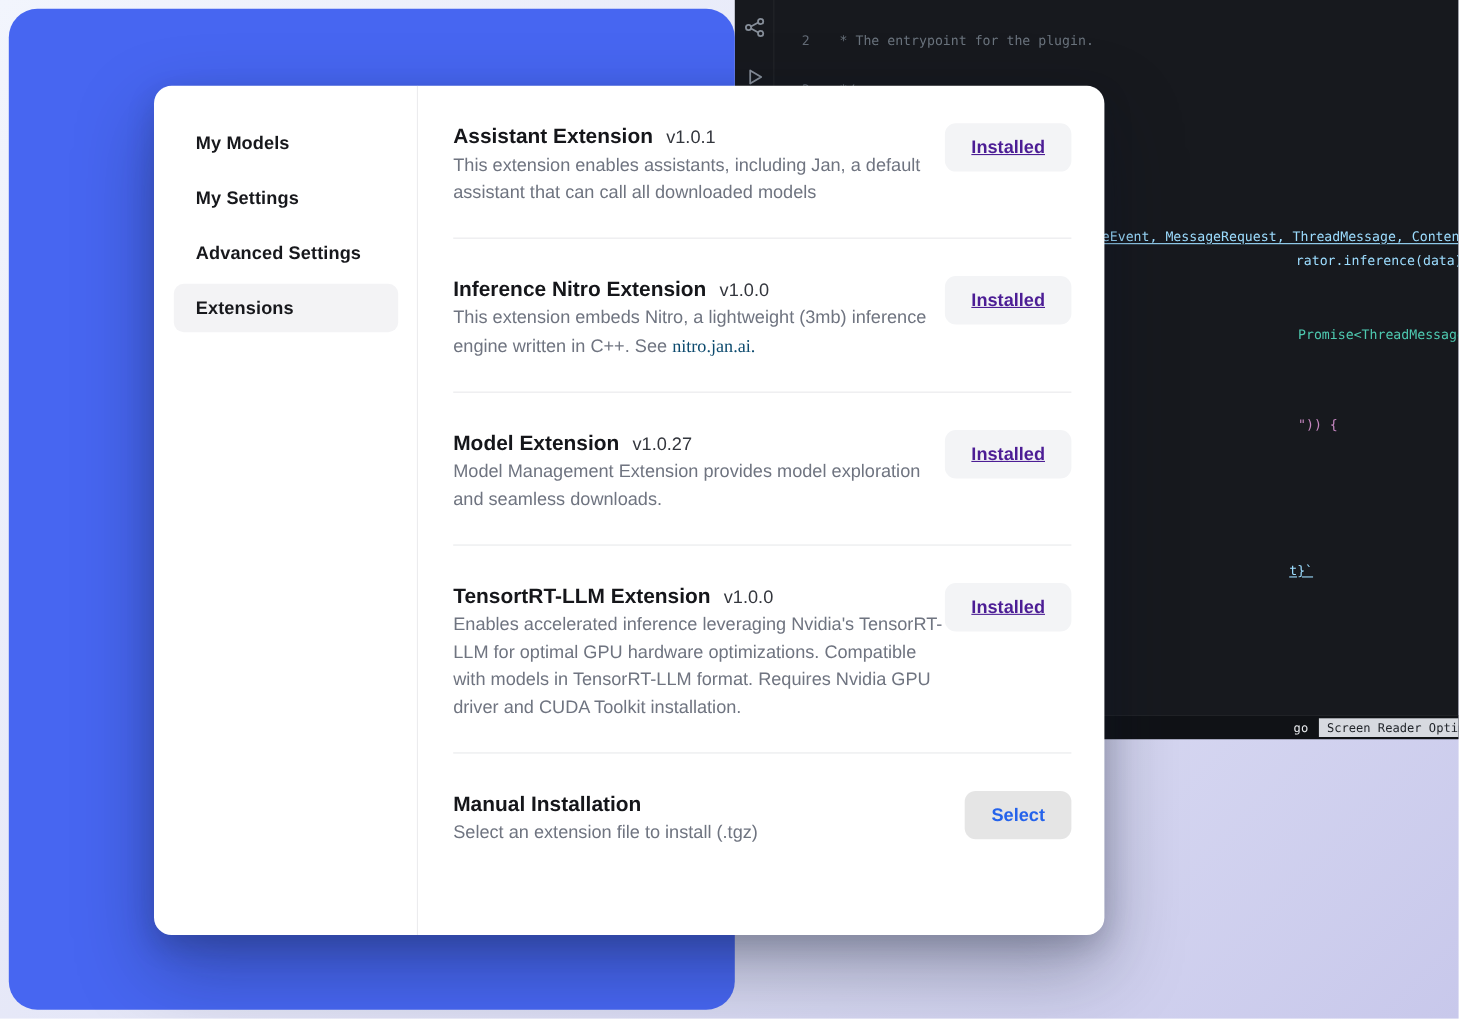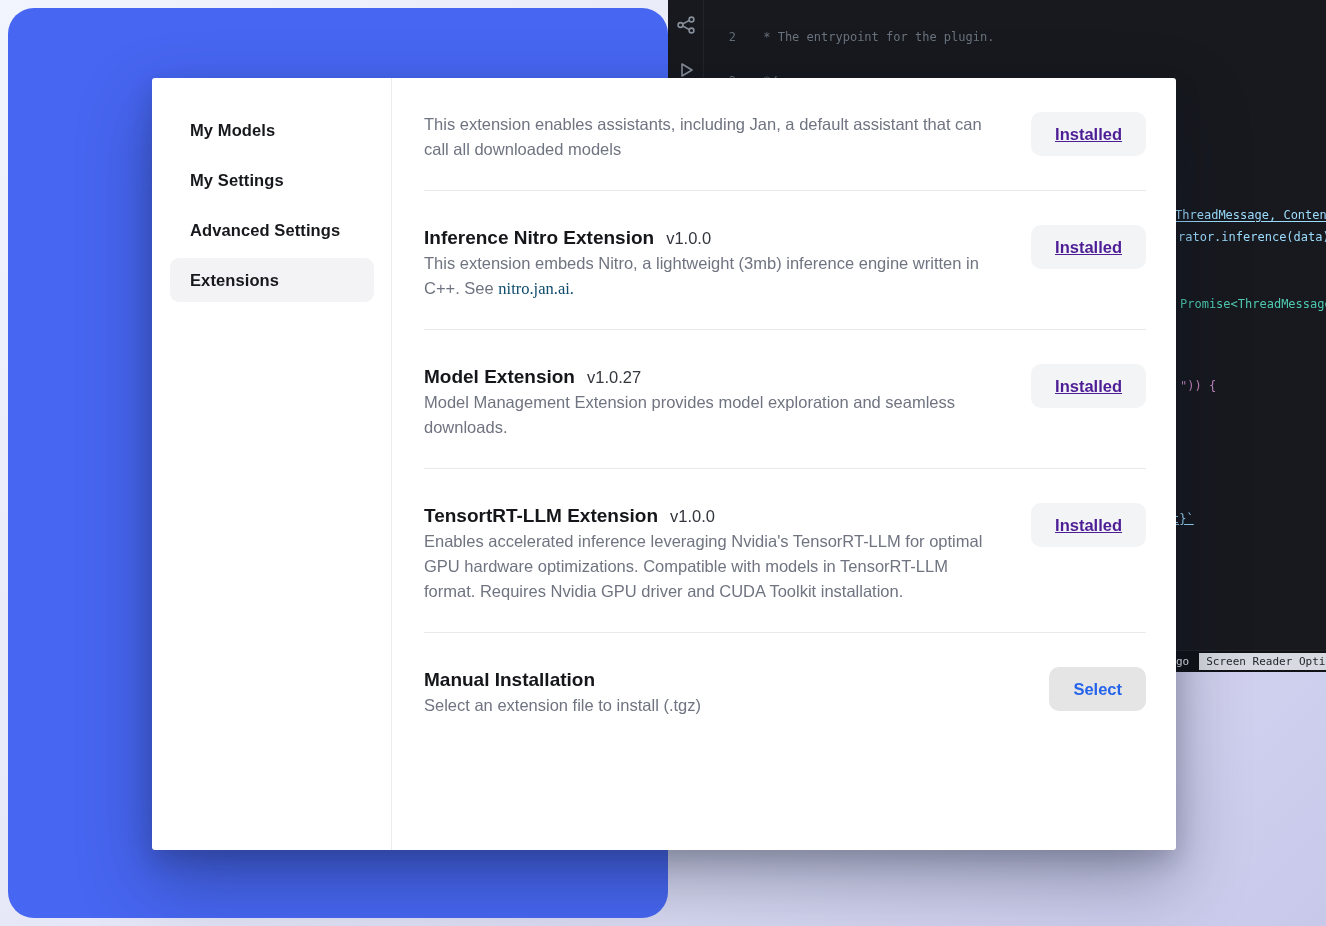--- a/index.html
+++ b/index.html
@@ -48,22 +48,22 @@
     display:flex; align-items:center; font-size:11px;
   }
   .status-go { margin-left:508px; color:#e8eaed; }
   .status-badge {
     margin-left:10px; background:#d7dae0; color:#1f2328;
     padding:2px 7px; white-space:nowrap;
   }
 
   
   .modal {
-    position:absolute; left:152px; top:78px; width:1024px; height:772px;
-    background:#ffffff; border-radius:3px; overflow:hidden;
+    position:absolute; left:140px; top:78px; width:864px; height:772px;
+    background:#ffffff; border-radius:16px; overflow:hidden;
     box-shadow:0 30px 70px rgba(15,23,42,.35), 0 10px 25px rgba(15,23,42,.18);
     display:flex;
   }
   .sidebar {
     width:240px; flex:none; border-right:1px solid #ececee;
     padding:30px 17px 0 18px;
   }
   .nav-item {
     height:44px; display:flex; align-items:center; padding:0 20px;
     border-radius:9px; margin-bottom:6px; cursor:pointer;
@@ -155,20 +155,24 @@
       <div class="nav-item">My Models</div>
       <div class="nav-item">My Settings</div>
       <div class="nav-item">Advanced Settings</div>
       <div class="nav-item active">Extensions</div>
     </div>
 
     <div class="content">
 
       <div class="ext-row">
         <div class="ext-text">
+          <div class="ext-head">
+            <span class="ext-title">Assistant Extension</span>
+            <span class="ext-version">v1.0.1</span>
+          </div>
           <div class="ext-desc">This extension enables assistants, including Jan, a default assistant that can call all downloaded models</div>
         </div>
         <button class="btn btn-installed">Installed</button>
       </div>
 
       <div class="ext-row">
         <div class="ext-text">
           <div class="ext-head">
             <span class="ext-title">Inference Nitro Extension</span>
             <span class="ext-version">v1.0.0</span>

